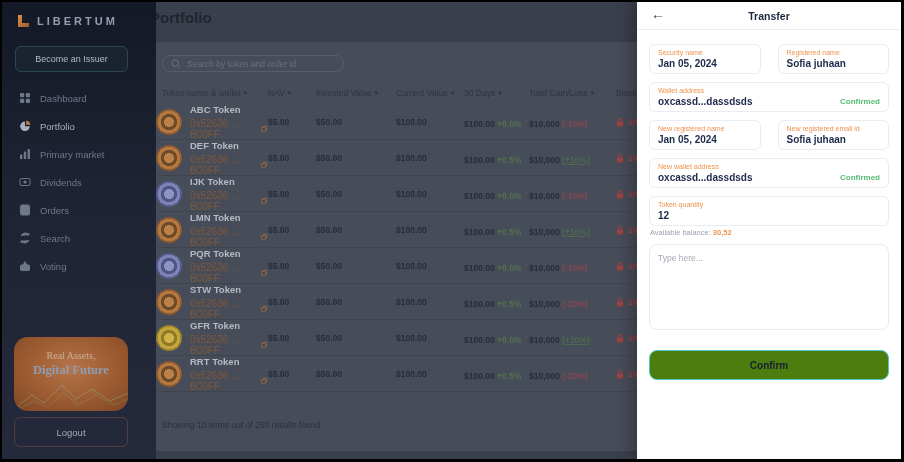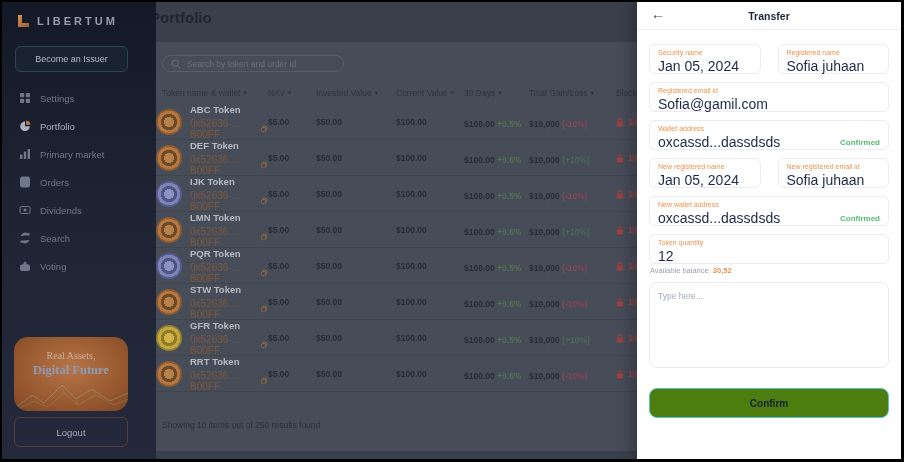--- a/index.html
+++ b/index.html
@@ -50,38 +50,38 @@
   .cell-token { display:flex; align-items:center; gap:8px; }
   .tk-icon { width:26px; height:26px; border-radius:50%; flex:0 0 auto; }
   .tk-orange { background:radial-gradient(circle,#b8824a 0 28%,#6f4a26 28% 44%,#b5773f 44% 62%,#8a5a31 62% 80%,#a8713c 80% 100%); }
   .tk-blue   { background:radial-gradient(circle,#8d93c2 0 28%,#4f5585 28% 44%,#7d84b5 44% 62%,#565c90 62% 80%,#747bac 80% 100%); }
   .tk-yellow { background:radial-gradient(circle,#d0b248 0 28%,#8f7a26 28% 44%,#c4a63e 44% 62%,#9a8329 62% 80%,#b99c35 80% 100%); }
   .tk-name { font-size:9.5px; font-weight:bold; color:#b5b9c2; }
   .tk-wallet { display:flex; align-items:center; gap:4px; margin-top:3px; }
   .tk-wallet span { font-size:10px; color:#7d583a; }
   .num { font-size:8.5px; font-weight:bold; color:#272c38; }
   .pct-up { color:#53714f; font-weight:bold; font-size:8.5px; }
-  .chg.up { color:#4a6b50; } .chg.down { color:#8a4550; }
+  .chg.up { color:#4a6b50;text-decoration:underline; } .chg.down { color:#8a4550; }
   .chg { font-size:8.5px; font-weight:bold; }
   .cell-blocked { display:flex; align-items:center; gap:4px; color:#9c4242; font-size:8.5px; font-weight:bold; }
   .tfoot { position:absolute; left:14px; top:378px; font-size:8.5px; color:#2b303c; }
 
   
   .drawer { position:absolute; left:637px; top:2px; bottom:3px; width:264px; background:#fff;
     z-index:30; box-shadow:-6px 0 14px rgba(0,0,0,.25); }
   .drawer-header { position:relative; height:28px; border-bottom:1px solid #ededf2;
     display:flex; align-items:center; justify-content:center; }
   .back-arrow { position:absolute; left:14px; top:5px; font-size:14px; color:#3c4452; cursor:pointer; line-height:1; }
   .drawer-title { font-size:10.5px; font-weight:bold; color:#1c2440; }
   .drawer-body { padding:14px 12px 0; }
   .frow { display:flex; gap:17px; margin-bottom:8px; }
   .field { flex:1; border:1px solid #ebecf2; border-radius:6px; height:30px; padding:4px 8px; background:#fff; cursor:text; }
   .field-label { display:block; font-size:7px; color:#ef924d; }
   .field-row { display:flex; align-items:center; justify-content:space-between; margin-top:2px; }
-  .field-value { font-size:14px; font-weight:normal; color:#1e2a4a; }
+  .field-value { font-size:10px; font-weight:bold; color:#1e2a4a; }
   .field-status { font-size:8px; font-weight:bold; color:#55bb72; }
   .balance-line { margin:-3px 0 0 1px; font-size:7.5px; color:#9aa1ad; }
   .balance-value { color:#ef924d; font-weight:bold; }
   .note-area { width:100%; height:86px; margin-top:7px; border:1px solid #e9eaf0; border-radius:8px;
     resize:none; outline:none; padding:8px; font-family:"Liberation Sans","DejaVu Sans",sans-serif;
     font-size:8.5px; color:#333; }
   .note-area::placeholder { color:#a3a9b5; }
   .confirm-btn { width:100%; height:30px; margin-top:16px; background:#4d7c0f;
     border:1.5px solid #52c6c2; border-radius:8px; font-size:10px; font-weight:bold;
     color:#16202f; cursor:pointer; font-family:inherit; }
@@ -108,21 +108,21 @@
     <nav class="nav" id="nav-list">
   <div class="nav-item">
     <span class="nav-icon">
             <svg viewBox="0 0 12 12">
               <rect x="1" y="1" width="4.2" height="4.2" rx="1"></rect>
               <rect x="6.8" y="1" width="4.2" height="4.2" rx="1"></rect>
               <rect x="1" y="6.8" width="4.2" height="4.2" rx="1"></rect>
               <rect x="6.8" y="6.8" width="4.2" height="4.2" rx="1"></rect>
             </svg>
           </span>
-    <span class="nav-label">Settings</span>
+    <span class="nav-label">Dashboard</span>
   </div>
 
   <div class="nav-item active">
     <span class="nav-icon">
             <svg viewBox="0 0 12 12">
               <path d="M6 1.5a4.8 4.8 0 1 0 4.8 4.8H6z"></path>
               <path d="M7.2.6a4.8 4.8 0 0 1 4.2 4.2H7.2z" fill="#c97c3f"></path>
             </svg>
           </span>
     <span class="nav-label">Portfolio</span>
@@ -134,36 +134,36 @@
               <rect x="1" y="6.4" width="2.4" height="4.6" rx=".5"></rect>
               <rect x="4.8" y="3.4" width="2.4" height="7.6" rx=".5"></rect>
               <rect x="8.6" y="1" width="2.4" height="10" rx=".5"></rect>
             </svg>
           </span>
     <span class="nav-label">Primary market</span>
   </div>
 
   <div class="nav-item">
     <span class="nav-icon">
+            <svg viewBox="0 0 12 12">
+              <rect x="1" y="2.5" width="10" height="7" rx="1.5" fill="none" stroke="currentColor"></rect>
+              <circle cx="6" cy="6" r="1.6"></circle>
+            </svg>
+          </span>
+    <span class="nav-label">Dividends</span>
+  </div>
+
+  <div class="nav-item">
+    <span class="nav-icon">
             <svg viewBox="0 0 12 12" fill="none" stroke="currentColor">
               <rect x="1.5" y="1" width="9" height="10" rx="1.5"></rect>
               <path d="M4 4h4M4 6h4M4 8h3"></path>
             </svg>
           </span>
     <span class="nav-label">Orders</span>
-  </div>
-
-  <div class="nav-item">
-    <span class="nav-icon">
-            <svg viewBox="0 0 12 12">
-              <rect x="1" y="2.5" width="10" height="7" rx="1.5" fill="none" stroke="currentColor"></rect>
-              <circle cx="6" cy="6" r="1.6"></circle>
-            </svg>
-          </span>
-    <span class="nav-label">Dividends</span>
   </div>
 
   <div class="nav-item">
     <span class="nav-icon">
             <svg viewBox="0 0 12 12" fill="none" stroke="currentColor">
               <path d="M2 4a4.5 4.5 0 0 1 8-1"></path>
               <path d="M10 8a4.5 4.5 0 0 1-8 1"></path>
               <path d="M10 1v2h-2M2 11V9h2"></path>
             </svg>
           </span>
@@ -532,28 +532,20 @@
             </div>
         </div>
         <div class="field">
           <span class="field-label">Registered name</span>
           <div class="field-row">
               <span class="field-value">Sofia juhaan</span>
             </div>
         </div>
       </div>
 
-      <div class="frow">
-        <div class="field">
-          <span class="field-label">Registered email id</span>
-          <div class="field-row">
-              <span class="field-value">Sofia@gamil.com</span>
-            </div>
-        </div>
-      </div>
 
       <div class="frow">
         <div class="field">
           <span class="field-label">Wallet address</span>
           <div class="field-row">
             <span class="field-value">oxcassd...dassdsds</span>
             <span class="field-status">Confirmed</span>
           </div>
         </div>
       </div>

